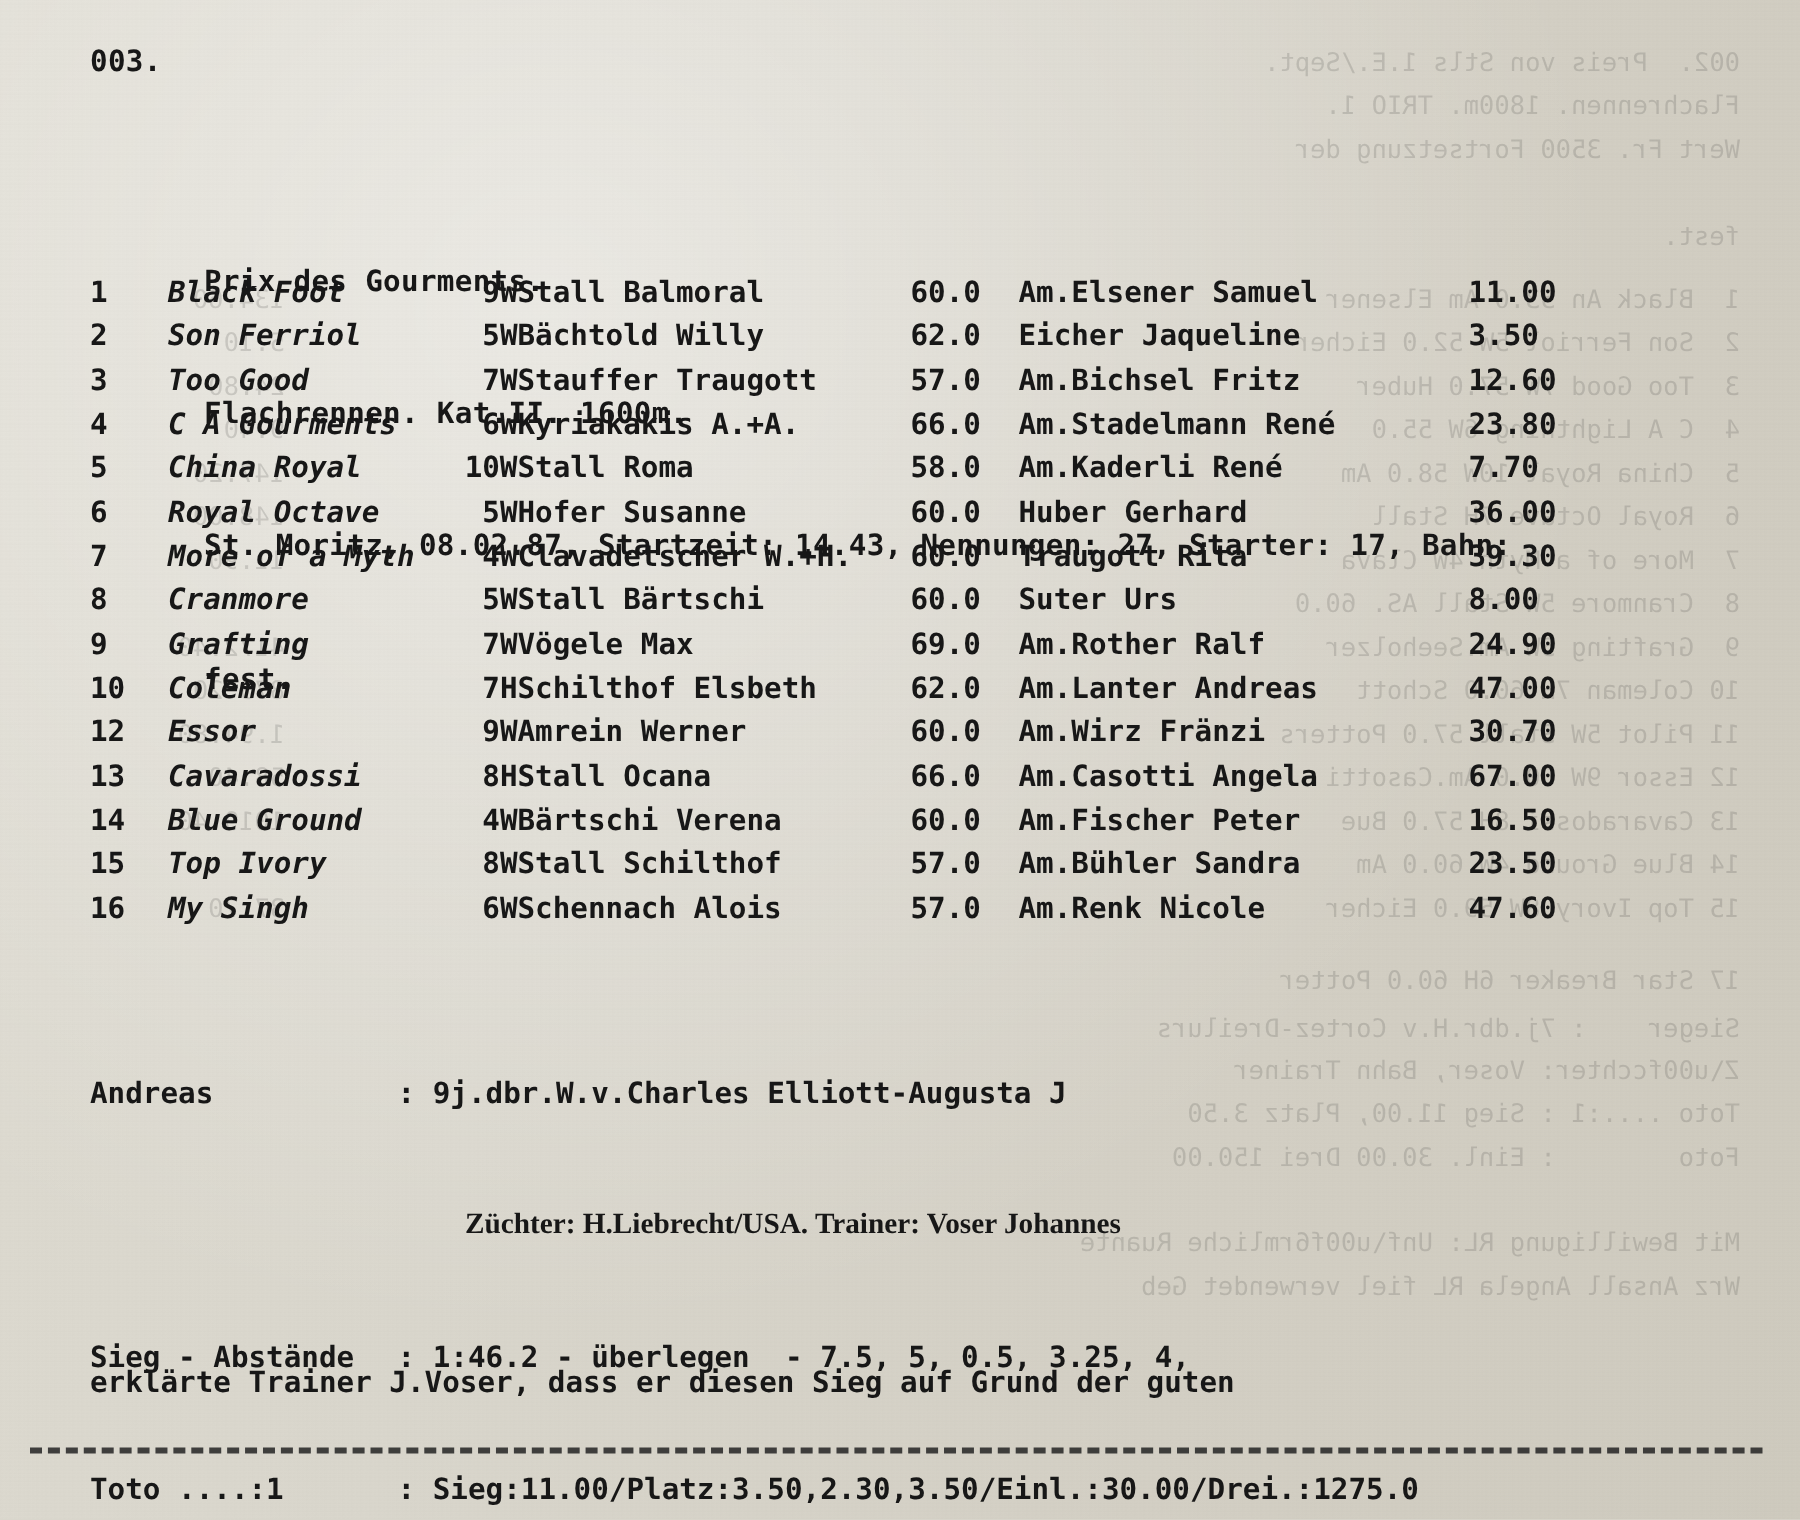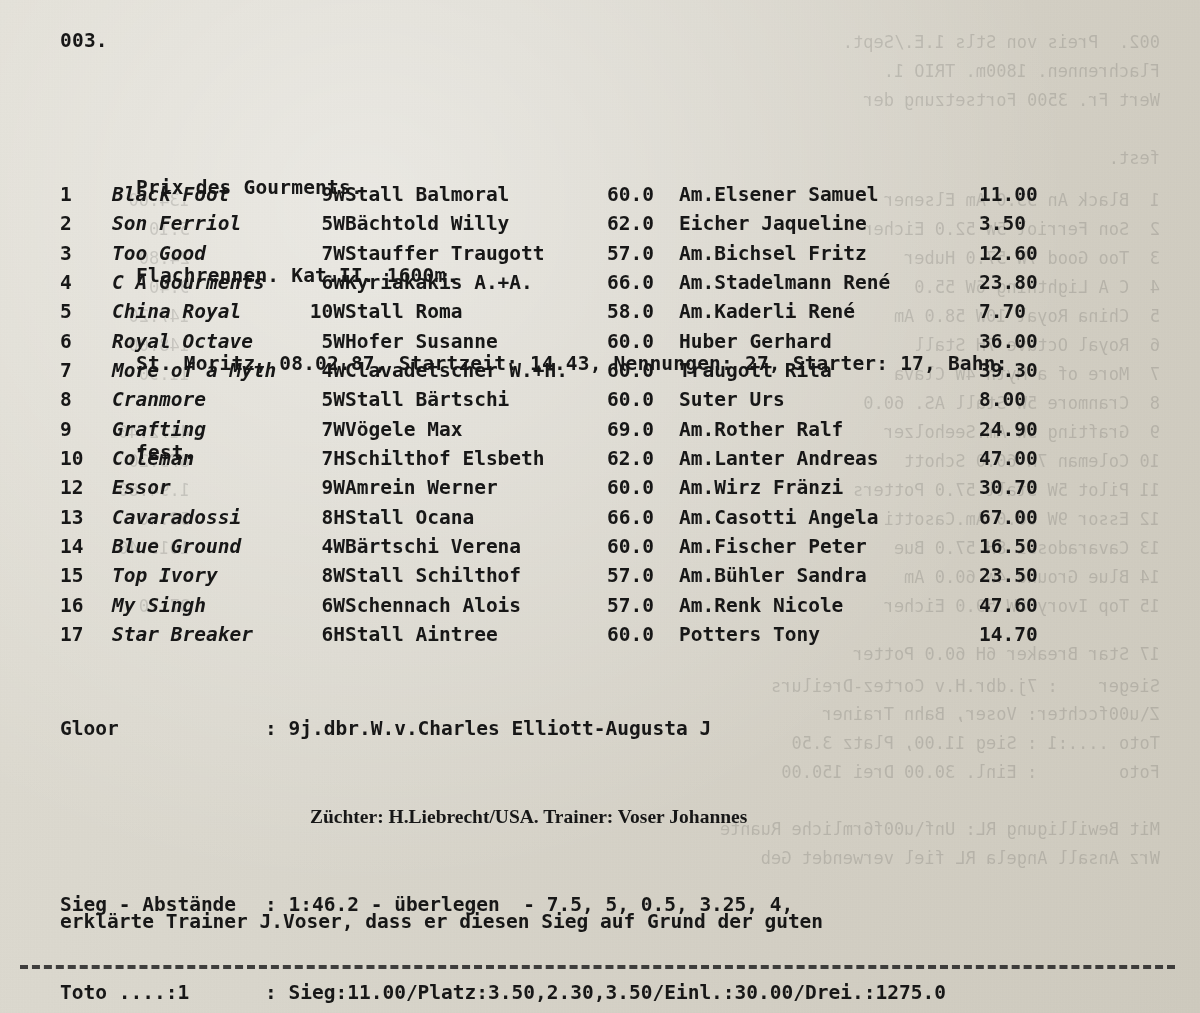--- a/index.html
+++ b/index.html
@@ -321,34 +321,25 @@
       </tr>
       <tr>
         <td class="c-no">16</td>
         <td class="c-horse">My Singh</td>
         <td class="c-age">6W</td>
         <td class="c-owner">Schennach Alois</td>
         <td class="c-wt">57.0</td>
         <td class="c-jock">Am.Renk Nicole</td>
         <td class="c-odds">47.60</td>
       </tr>
-      <tr>
-        <td class="c-no">17</td>
-        <td class="c-horse">Star Breaker</td>
-        <td class="c-age">6H</td>
-        <td class="c-owner">Stall Aintree</td>
-        <td class="c-wt">60.0</td>
-        <td class="c-jock">Potters Tony</td>
-        <td class="c-odds">14.70</td>
-      </tr>
     </tbody>
   </table>
 
   <div class="summary">
-    <span class="row"><span class="lbl">Gloor</span><span>: 9j.dbr.W.v.Charles Elliott-Augusta J</span></span>
+    <span class="row"><span class="lbl">Andreas</span><span>: 9j.dbr.W.v.Charles Elliott-Augusta J</span></span>
     <span class="sub">Züchter: H.Liebrecht/USA. Trainer: Voser Johannes</span>
     <span class="row"><span class="lbl">Sieg - Abstände</span><span>: 1:46.2 - überlegen  - 7.5, 5, 0.5, 3.25, 4,</span></span>
     <span class="row"><span class="lbl">Toto ....:1</span><span>: Sieg:11.00/Platz:3.50,2.30,3.50/Einl.:30.00/Drei.:1275.0</span></span>
     
     
   </div>
 
   <div class="notes">
     <div>erklärte Trainer J.Voser, dass er diesen Sieg auf Grund der guten</div>
     

